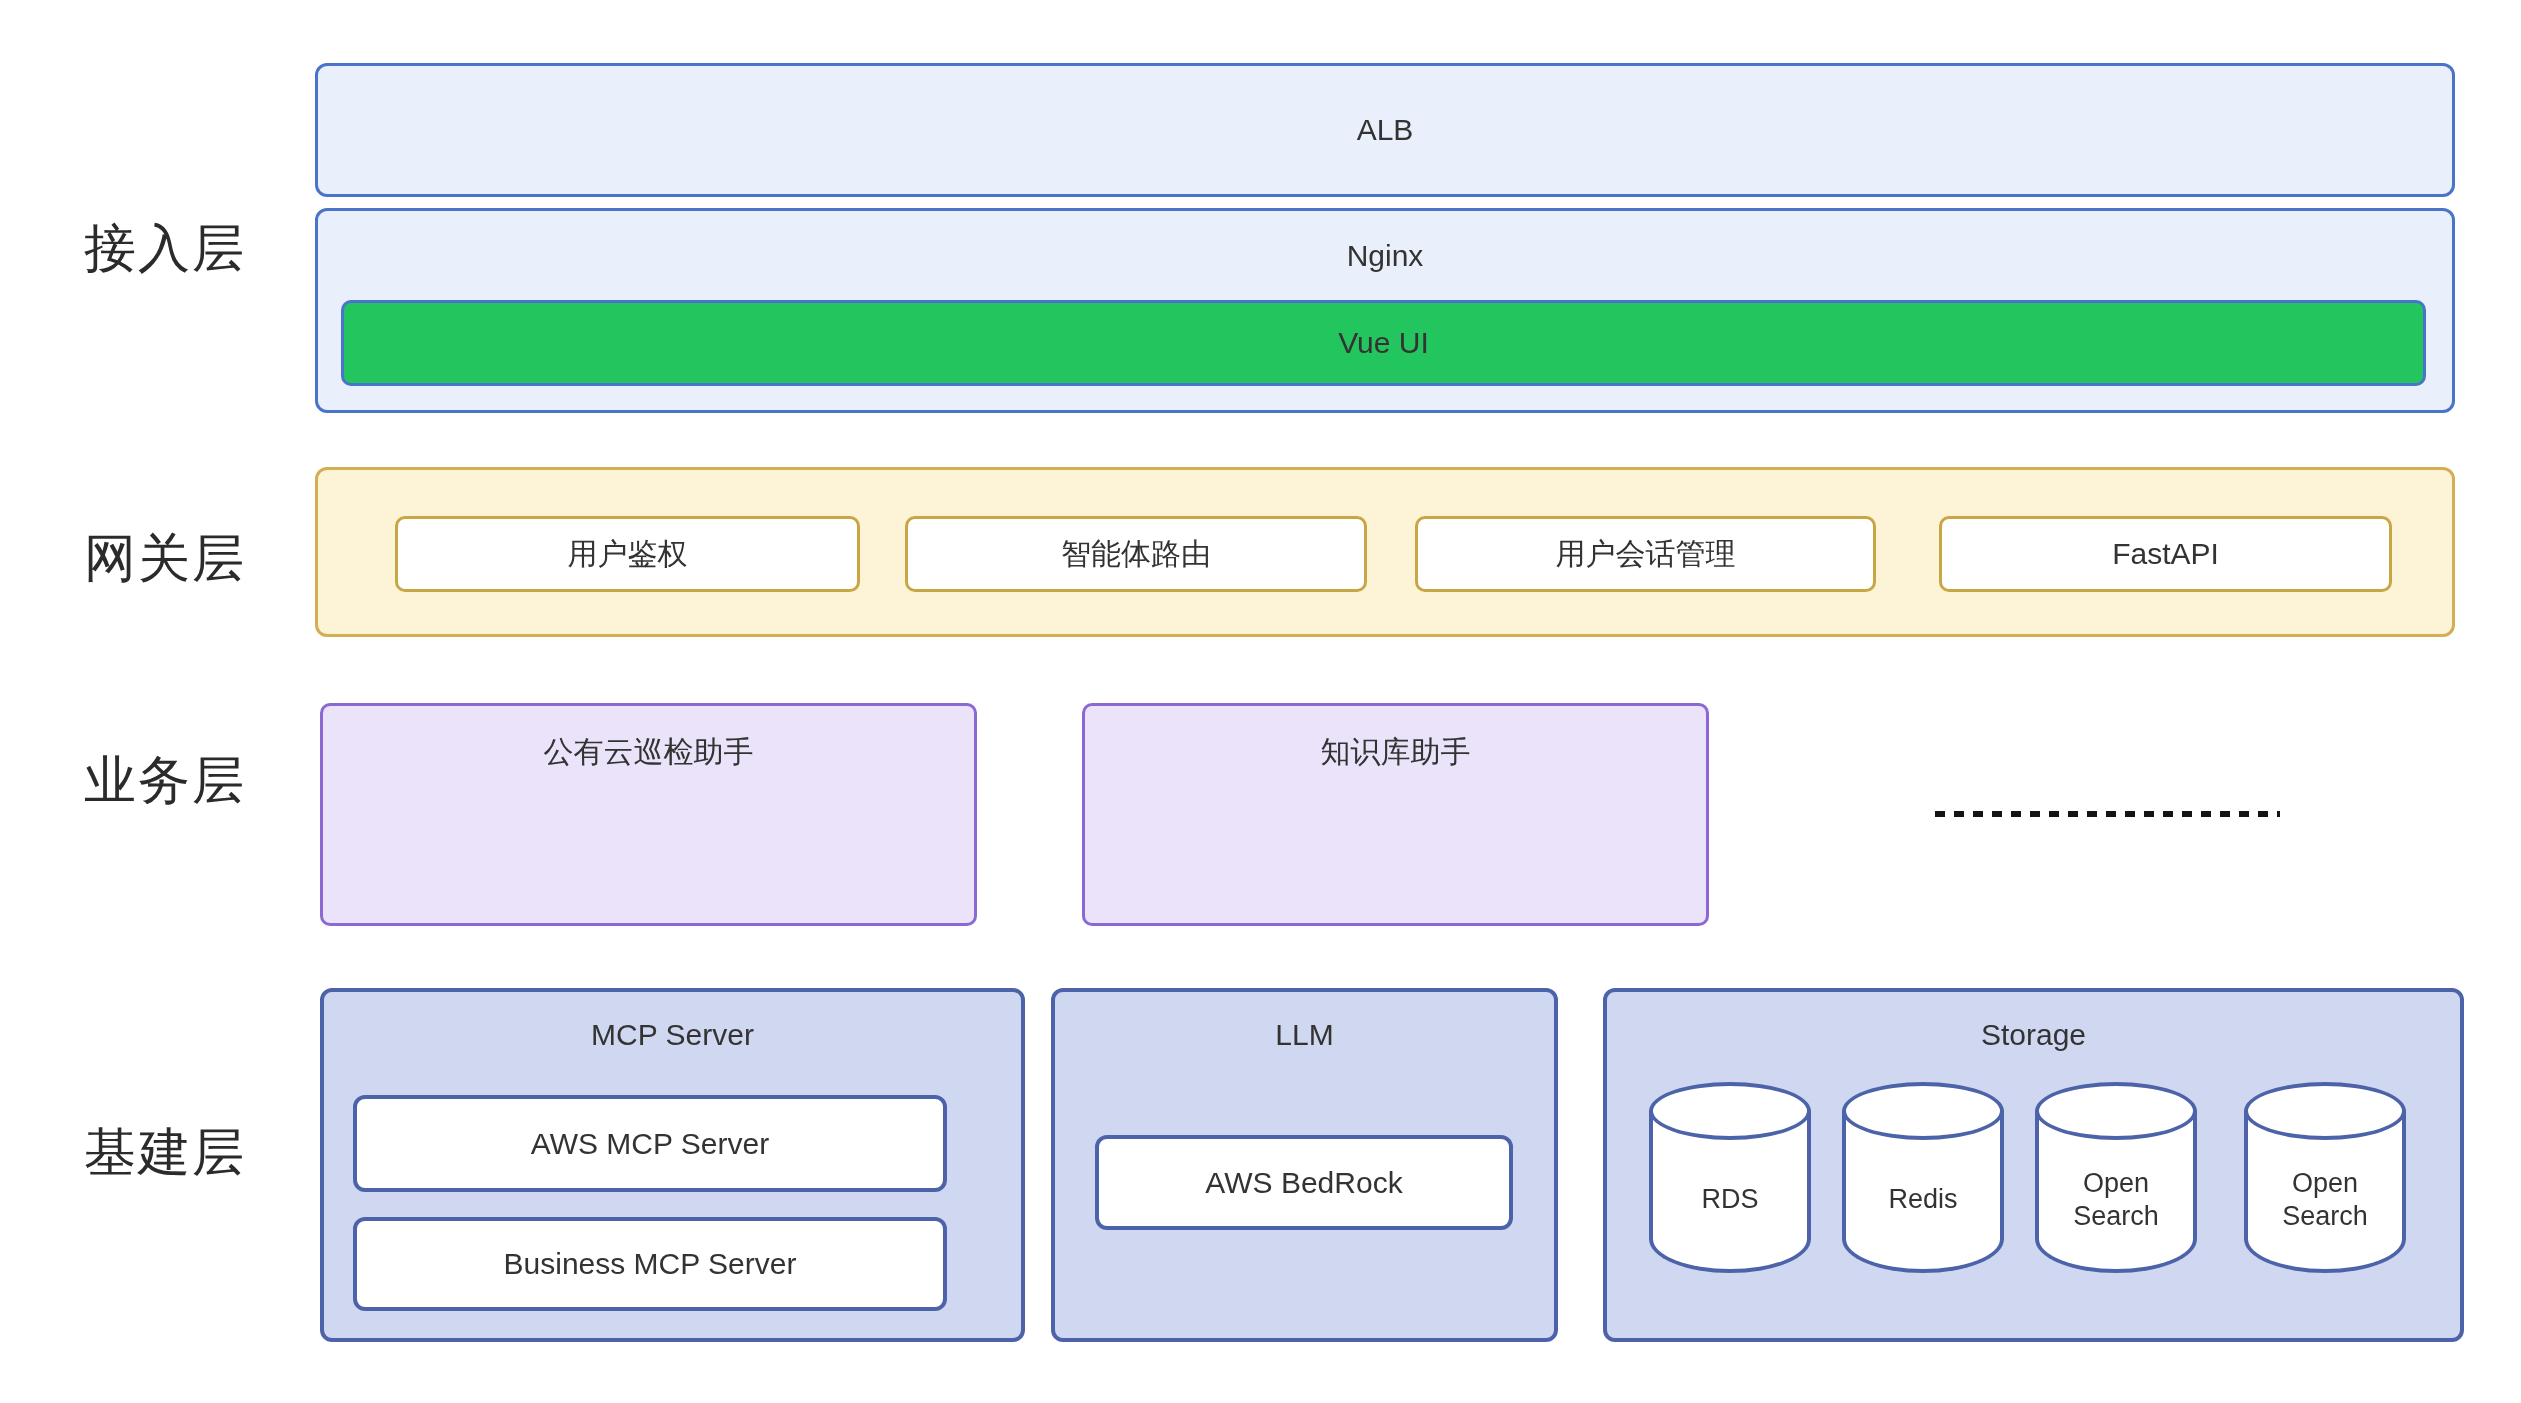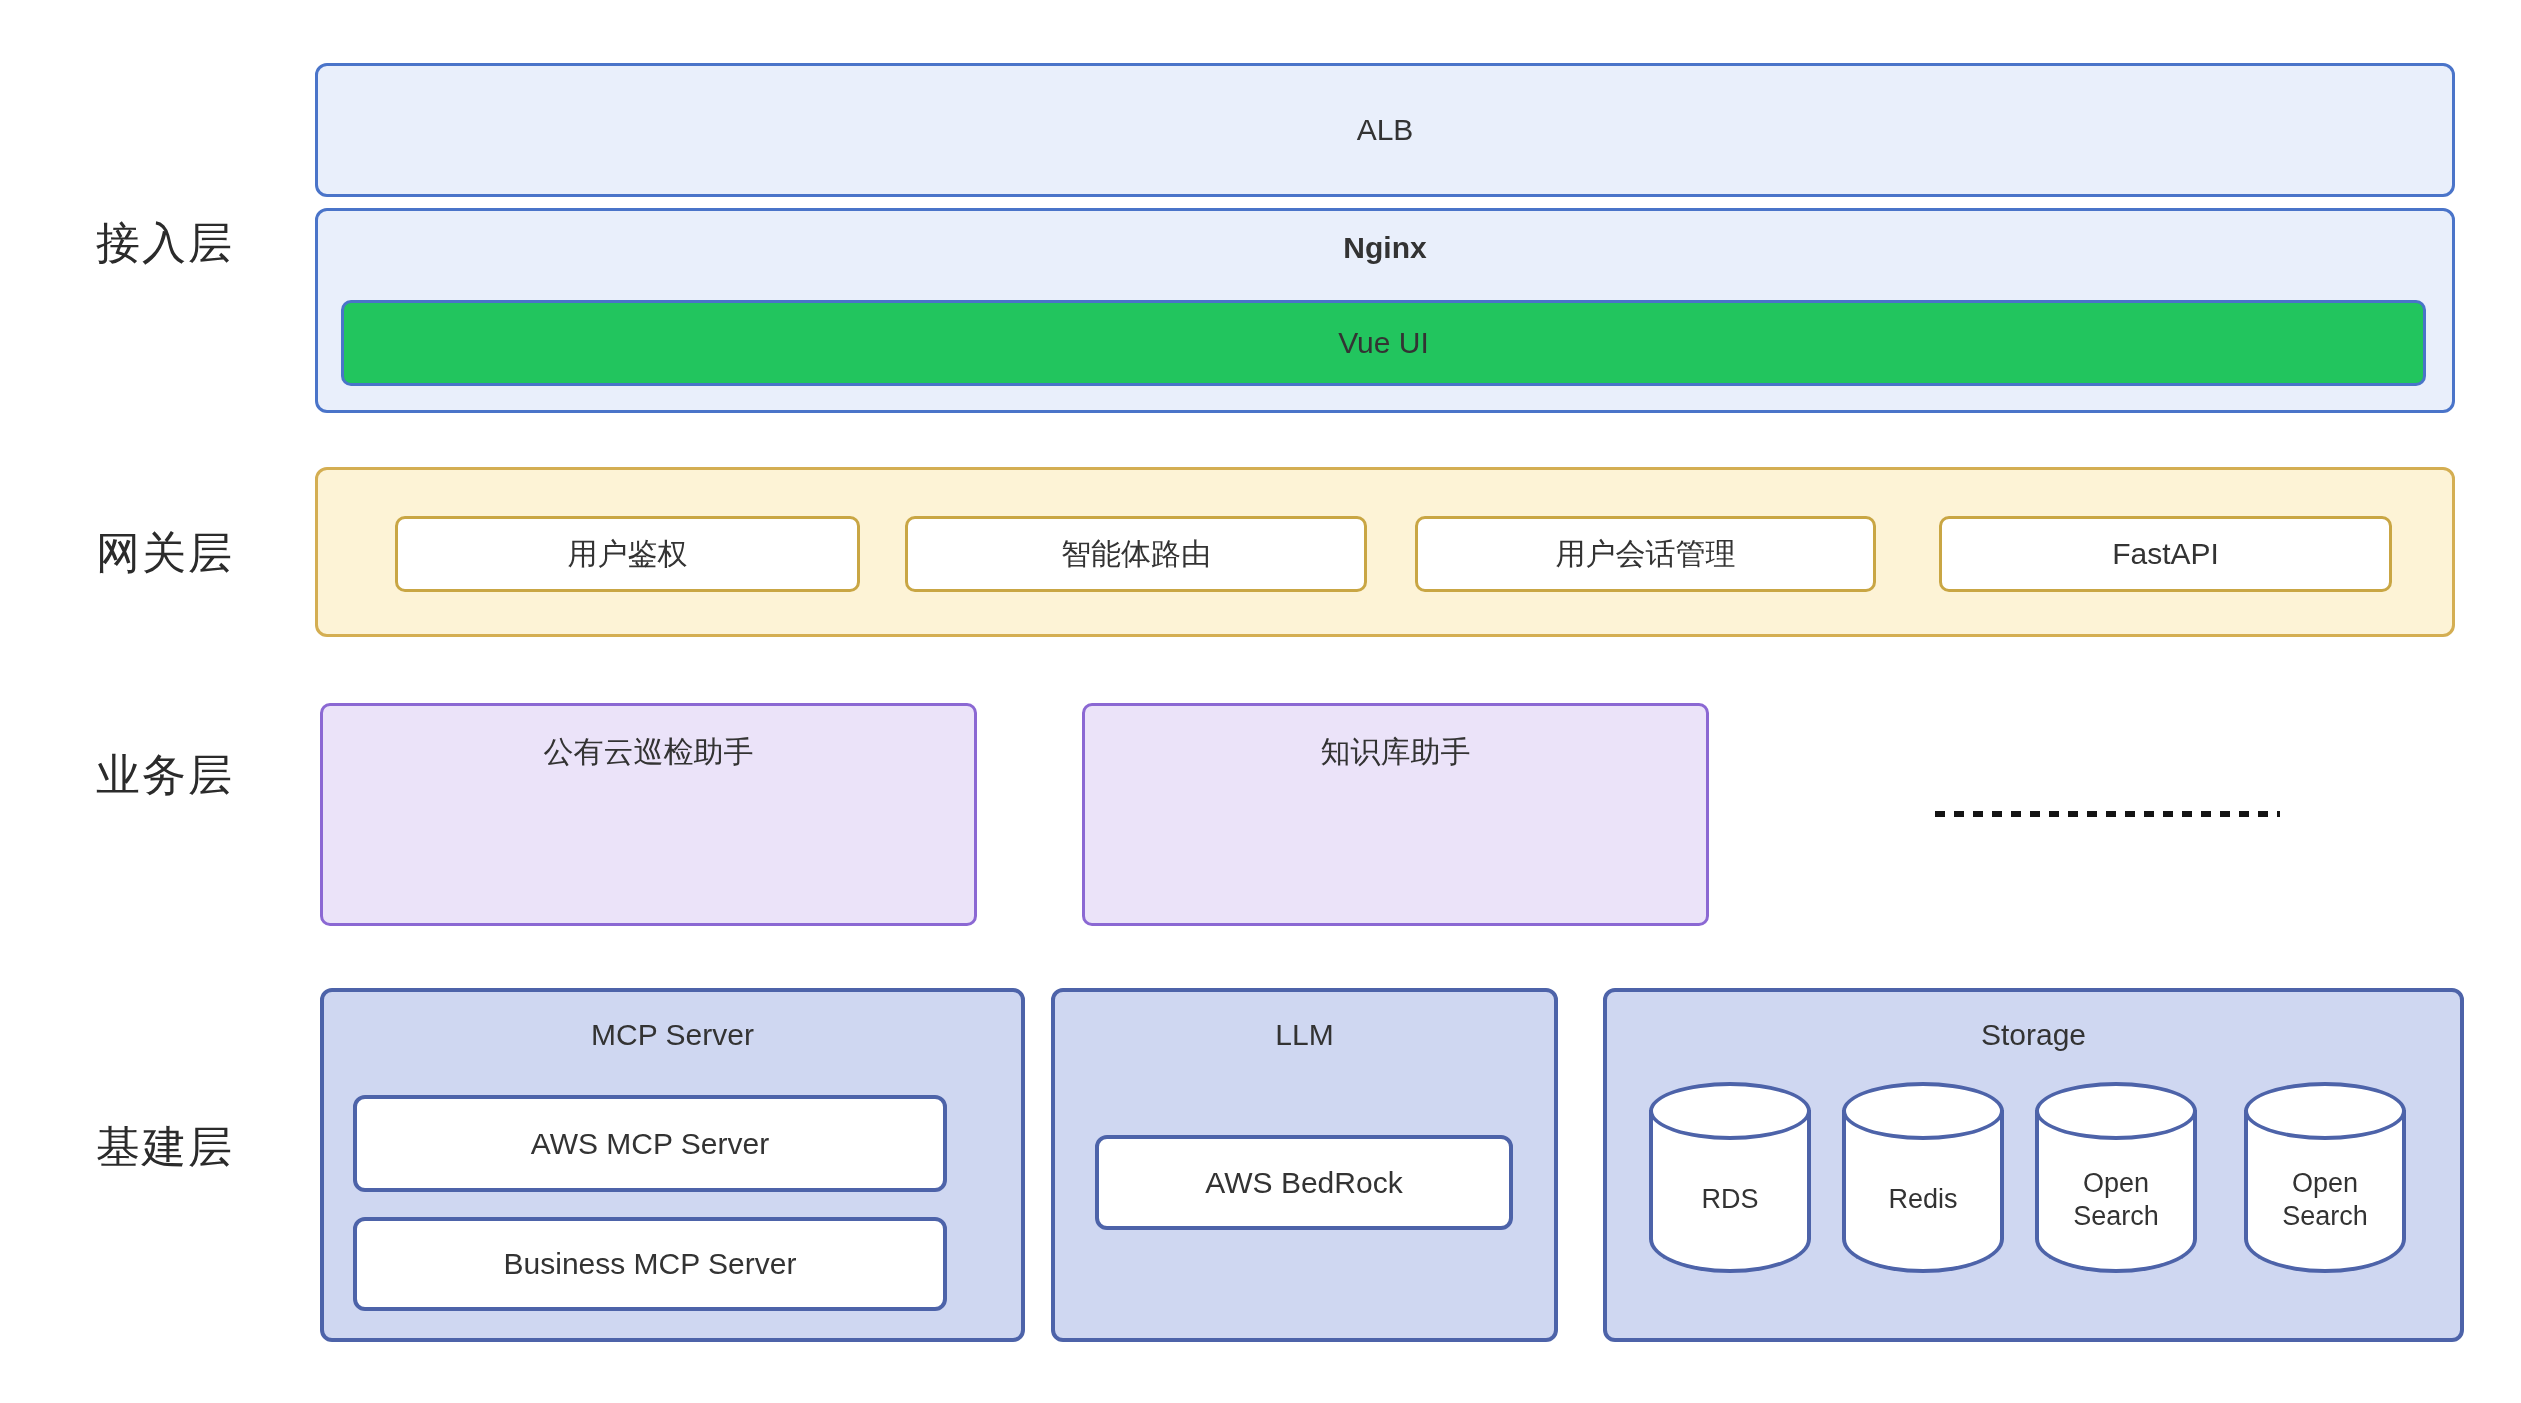--- a/index.html
+++ b/index.html
@@ -13,21 +13,21 @@
     overflow: hidden;
   }
   .abs { position: absolute; box-sizing: border-box; }
 
   
   .layer-label {
     position: absolute;
     left: 35px;
     width: 260px;
     text-align: center;
-    font-size: 44px;
+    font-size: 52px;
     font-weight: 500;
     color: #2b2b2b;
     letter-spacing: 2px;
     white-space: nowrap;
   }
 
   
   .box {
     position: absolute;
     box-sizing: border-box;
@@ -41,21 +41,21 @@
   .white-blue  { background: #22c55e; border: 3px solid #4a74c9; border-radius: 10px; }
 
   .gold-fill   { background: #fdf3d6; border: 3px solid #d4ae52; }
   .white-gold  { background: #ffffff; border: 3px solid #c9a644; border-radius: 10px; }
 
   .purple-fill { background: #ebe3f9; border: 3px solid #8b68d3; border-radius: 10px; }
 
   .infra-fill  { background: #cfd7f1; border: 4px solid #4d63a9; }
   .white-infra { background: #ffffff; border: 4px solid #4d63a9; border-radius: 12px; }
 
-  .top-title { text-align: center; padding-top: 20px; font-size: 30px; font-weight: bold; }
+  .top-title { text-align: center; padding-top: 28px; font-size: 30px; }
   .panel-title { text-align: center; padding-top: 26px; font-size: 30px; }
 
   
   .dashes {
     position: absolute;
     left: 1935px;
     top: 811px;
     width: 345px;
     height: 6px;
     background: repeating-linear-gradient(90deg, #141414 0 10px, transparent 10px 19px);

